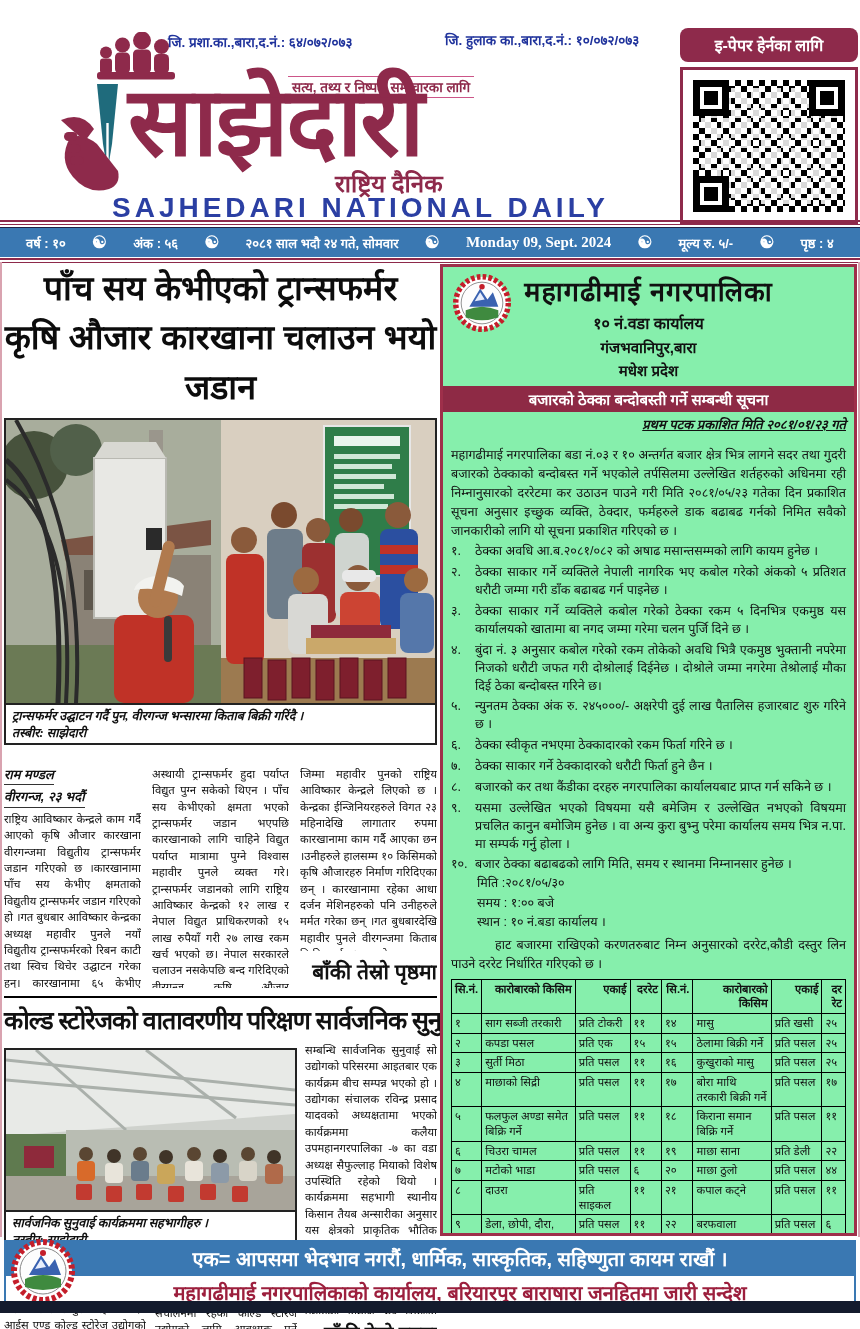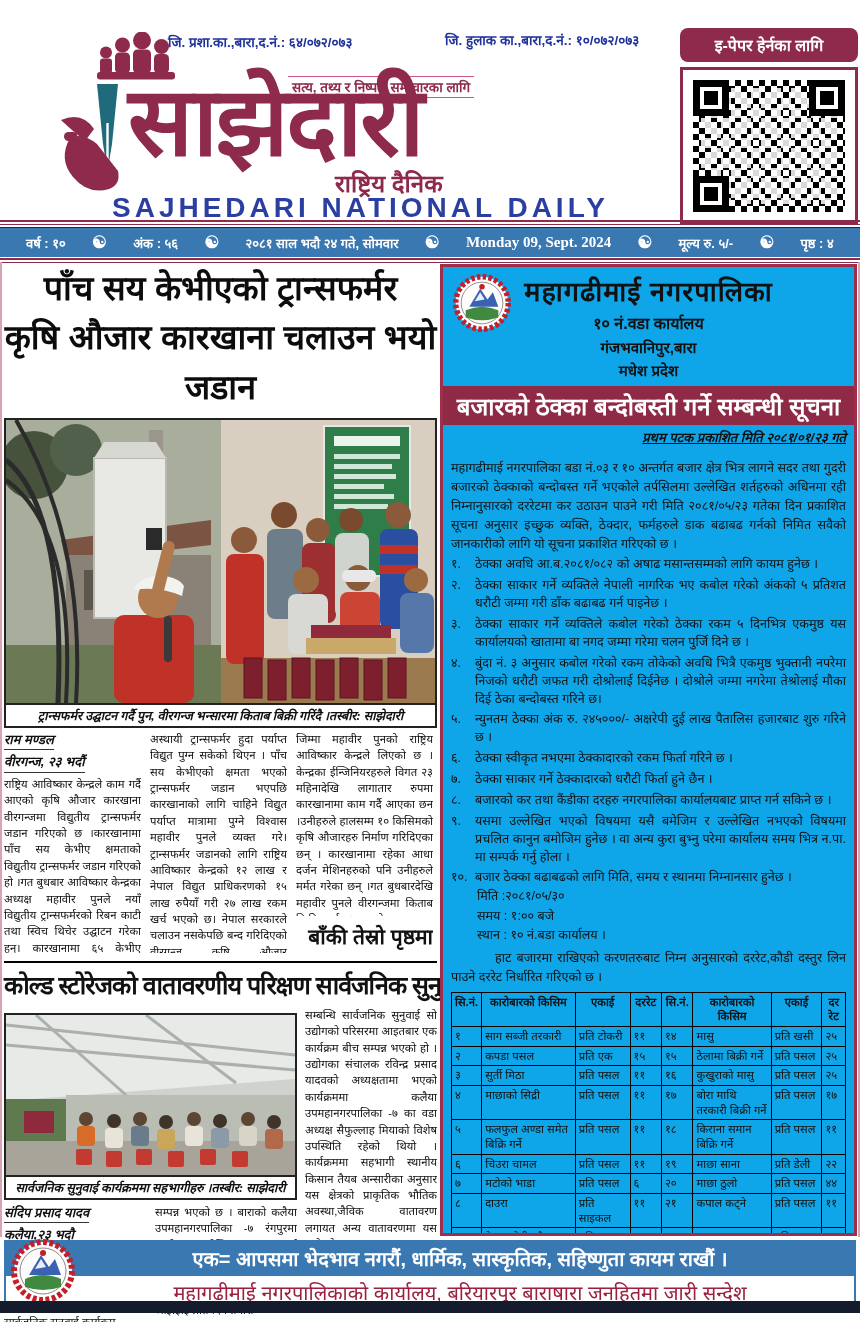--- a/index.html
+++ b/index.html
@@ -38,63 +38,63 @@
   .datebar { left:0; top:227px; width:860px; height:30px; background:#3a78b2; color:#fff;
              display:flex; align-items:center; justify-content:space-evenly;
              font-size:13px; font-weight:bold; border-top:1px solid #224; }
   .datebar .en { font-family:"Liberation Serif", serif; font-size:15px; }
   .yy { font-size:17px; line-height:1; }
 
   
   .leftcol { left:4px; top:264px; width:433px; }
   .headline1 { font-size:34px; font-weight:bold; text-align:center; line-height:1.45; color:#0c0c0c; }
   .photo-frame { border:2px solid #222; margin-top:6px; font-size:0; }
-  .caption-bar { border:2px solid #222; border-top:none; display:flex; justify-content:center;
+  .caption-bar { border:2px solid #222; border-top:none; display:flex; justify-content:flex-start;
                  padding:2px 6px; font-family:"Liberation Serif", serif;
-                 font-style:italic; font-weight:bold; font-size:12.5px; }
-  .cols { display:flex; gap:9px; margin-top:3px; }
+                 font-style:italic; font-weight:bold; font-size:12.5px;flex-direction:column; }
+  .cols { display:flex; gap:9px; margin-top:21px;justify-content:space-between; }
   .col { width:137px; font-size:11.3px; line-height:1.45; text-align:justify; overflow:hidden; }
   .byline { font-weight:bold; font-style:italic; font-size:13px; line-height:1.35;
             border-bottom:1px solid #333; display:inline-block; padding-bottom:1px; margin-bottom:3px; }
   .more-link { font-size:21px; font-weight:bold; text-align:right; margin-top:6px; white-space:nowrap; }
   .divider { border-top:2.5px solid #000; margin:8px 0 4px; }
   .headline2 { font-size:25px; font-weight:bold; text-align:center; white-space:nowrap; letter-spacing:-1px; }
   .bottom-article { display:flex; gap:8px; margin-top:6px; }
   .ba-left { width:293px; }
   .ba-right { width:132px; font-size:11.3px; line-height:1.45; text-align:justify; overflow:hidden; }
   .ba-cols { display:flex; gap:9px; margin-top:4px; }
   .ba-col { width:142px; font-size:11.3px; line-height:1.45; text-align:justify; overflow:hidden; height:118px; }
 
   
   .notice { left:440px; top:264px; width:417px; height:972px; border:3px solid #9e2f4a;
-            background:#0ea5e9; padding:5px 8px; overflow:hidden; }
+            background:#86efac; padding:5px 8px; overflow:hidden; }
   .n-head { position:relative; text-align:center; }
   .n-emblem { position:absolute; left:2px; top:2px; width:58px; height:58px; }
   .n-org { font-size:27px; font-weight:bold; letter-spacing:1px; }
   .n-sub { font-size:16px; font-weight:bold; margin-top:3px; }
   .n-sub2 { font-size:15px; font-weight:bold; margin-top:3px; }
-  .n-banner { background:#8e2a45; color:#fff; font-weight:bold; font-size:24px; text-align:center;
+  .n-banner { background:#8e2a45; color:#fff; font-weight:bold; font-size:15px; text-align:center;
               padding:3px 0; margin:6px -8px 3px; }
   .n-pub { text-align:right; font-weight:bold; font-style:italic; text-decoration:underline; font-size:13px; }
   .n-intro { font-size:12.6px; line-height:1.5; text-align:justify; margin-top:13px; }
   .notice-item { display:flex; font-size:12.6px; line-height:1.42; margin-top:3px; }
   .notice-item .num { width:24px; flex:none; }
   .notice-item .txt { flex:1; text-align:justify; }
   .sched-line { font-size:12.6px; line-height:1.55; margin-left:26px; }
   .n-hat { font-size:12.6px; line-height:1.5; text-align:justify; text-indent:44px; margin-top:3px; }
   table.rates { width:100%; border-collapse:collapse; margin-top:5px; }
   table.rates th, table.rates td { border:1.6px solid #000; font-size:11.3px; padding:2px 3px;
                                    vertical-align:top; line-height:1.3; }
-  table.rates th { text-align:center; font-weight:bold; }
+  table.rates th { text-align:right; font-weight:bold; }
 
   
   .footer-banner { left:4px; top:1240px; width:852px; border:2px solid #3a78b2; }
   .fb-top { background:#3a78b2; color:#fff; font-weight:bold; font-size:20px; text-align:center;
             padding:3px 0 4px 60px; }
-  .fb-bottom { background:#fff; color:#9c1f3d; font-weight:normal; font-size:20px; text-align:center;
+  .fb-bottom { background:#fff; color:#9c1f3d; font-weight:bold; font-size:20px; text-align:center;
                padding:3px 0 4px 60px; }
   .fb-emblem { position:absolute; left:5px; top:-3px; width:64px; height:64px; }
   .bottom-strip { left:0; top:1301px; width:860px; height:12px; background:#141b2d; }
 
   .side-rule { top:262px; width:2px; height:975px; background:#d9a3b0; }
 </style>
 </head>
 <body>
 
 <div id="page">

